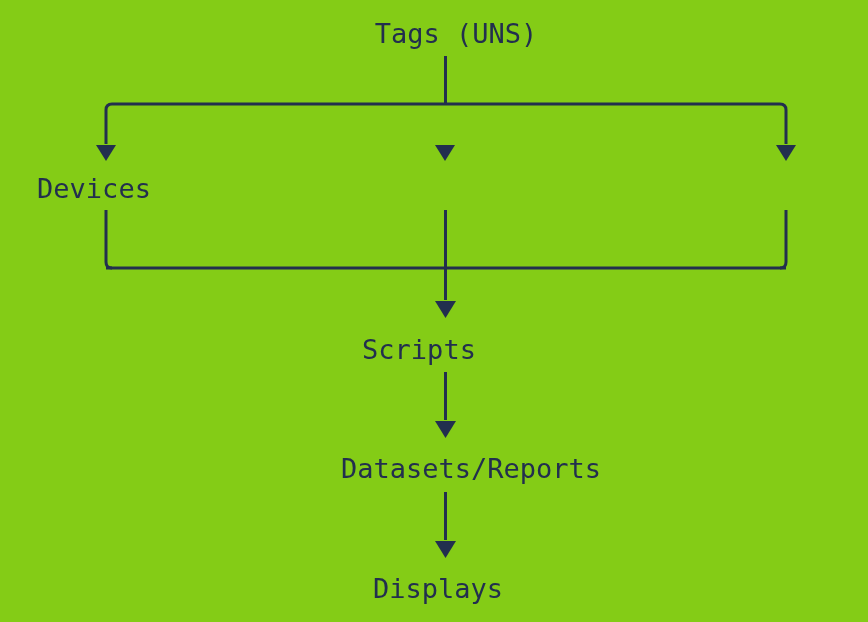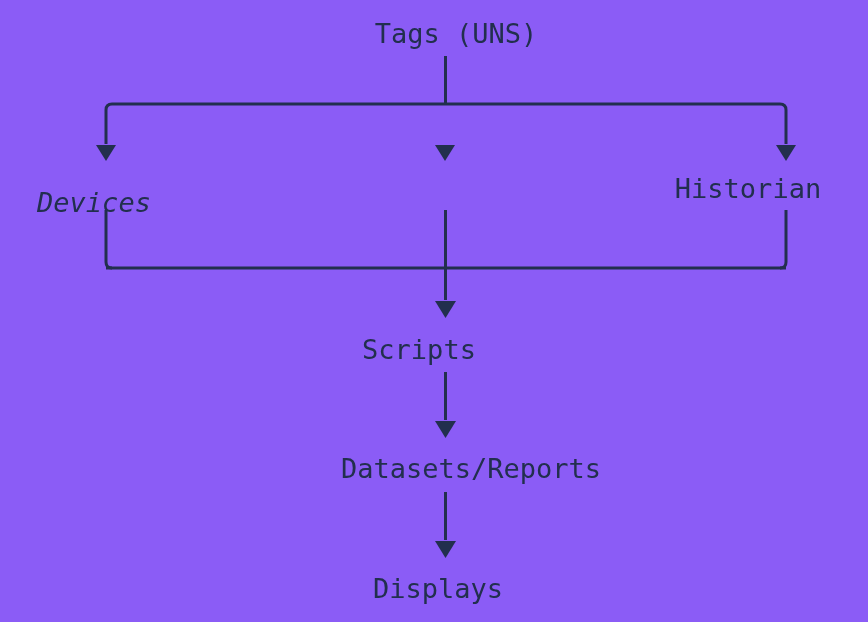--- a/index.html
+++ b/index.html
@@ -10,21 +10,21 @@
   body {
     width: 868px;
     height: 622px;
     overflow: hidden;
     font-family: "DejaVu Sans Mono", "Liberation Mono", monospace;
   }
   #diagram-root {
     position: relative;
     width: 868px;
     height: 622px;
-    background: #8b5cf6;
+    background: #84cc16;
   }
   #flow-svg {
     position: absolute;
     left: 0;
     top: 0;
     width: 868px;
     height: 622px;
     display: block;
   }
   .node-label {
@@ -63,24 +63,23 @@
 
     <path d="M 445.5 372 L 445.5 420" stroke="#222f4e" stroke-width="3" fill="none"></path>
     <polygon points="435,421 456,421 445.5,438" fill="#222f4e"></polygon>
 
     <path d="M 445.5 492 L 445.5 540" stroke="#222f4e" stroke-width="3" fill="none"></path>
     <polygon points="435,541 456,541 445.5,558" fill="#222f4e"></polygon>
   </svg>
 
   <div class="node-label" style="left:456px; top:20px;">Tags (UNS)</div>
 
-  <div class="node-label" style="left:94px; top:189px;font-style:italic;">Devices</div>
+  <div class="node-label" style="left:94px; top:175px;">Devices</div>
 
 
-  <div class="node-label" style="left:748px; top:175px;">Historian</div>
 
   <div class="node-label" style="left:419px; top:336px;">Scripts</div>
 
   <div class="node-label" style="left:471px; top:455px;">Datasets/Reports</div>
 
   <div class="node-label" style="left:438px; top:575px;">Displays</div>
 
 </div>
 
 </body></html>

